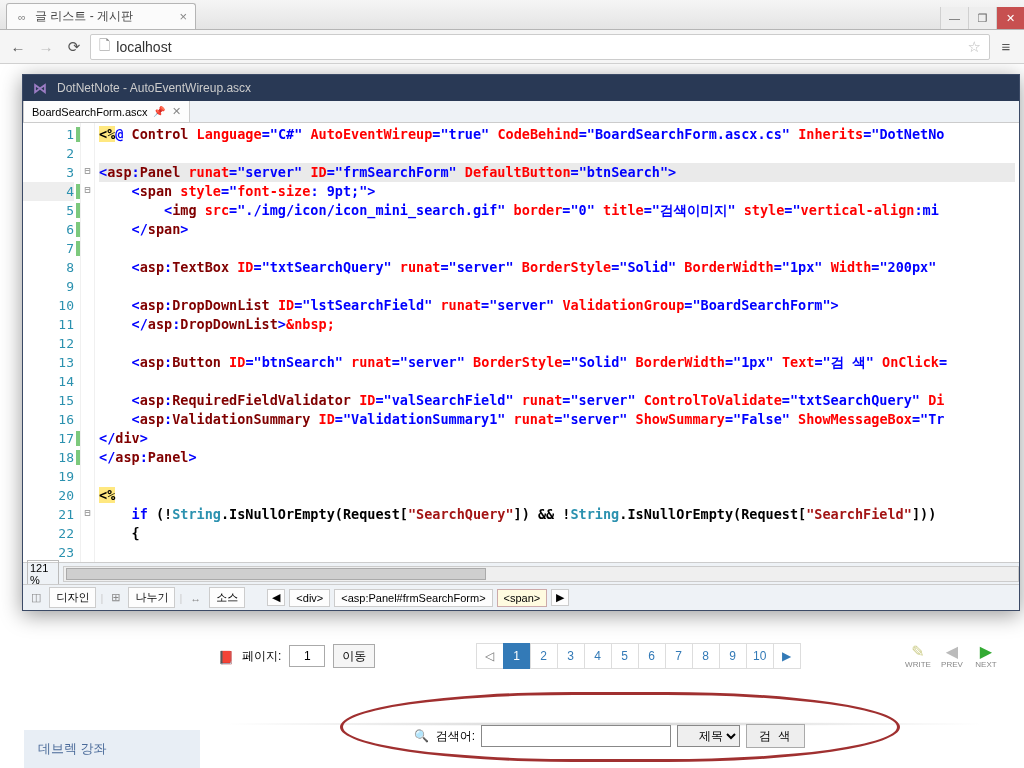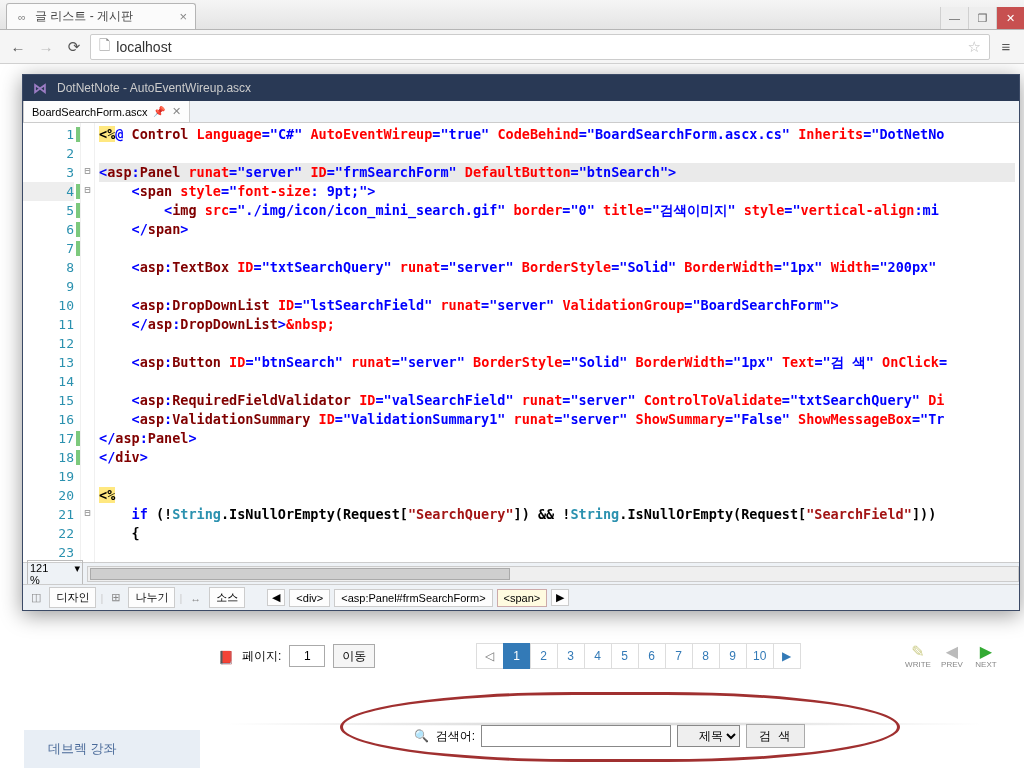--- a/index.html
+++ b/index.html
@@ -46,31 +46,31 @@
 .code-lines pre.hl { background:#eaeaea; }
 .tok-y { background:#ffe880; color:#000; }
 .tok-blue { color:#0000ff; }
 .tok-maroon { color:#800000; }
 .tok-red { color:#ff0000; }
 .tok-teal { color:#2b91af; }
 .tok-black { color:#000; }
 .tok-darkred { color:#a31515; }
 
 .vs-status { height:22px; background:#eef2f6; border-top:1px solid #ccc; display:flex; align-items:center; font-size:11px; }
-.zoom { width:56px; border:1px solid #bbb; padding:1px 2px; margin-left:4px; font-size:11px; display:flex; justify-content:space-between; align-items:flex-start;gap:21px;}
+.zoom { width:32px; border:1px solid #bbb; padding:1px 2px; margin-left:4px; font-size:11px; display:flex; justify-content:space-between; align-items:flex-start;gap:21px;}
 .hscroll { flex:1; height:16px; background:#efefef; border:1px solid #ccc; margin-left:4px; position:relative;}
 .hscroll .thumb { position:absolute; left:2px; top:1px; height:12px; width:420px; background:#cfcfcf; border:1px solid #aaa;}
 .vs-footer { height:26px; background:#eef2f6; border-top:1px solid #ccc; display:flex; align-items:center; padding:0 4px; gap:4px; font-size:11px; }
 .vs-footer .seg { border:1px solid #ccc; padding:2px 6px; background:#fdfdfd; }
 .vs-footer .seg.active { background:#fffbe0; border-color:#caa; }
 .vs-footer .nav-arr { width:18px; text-align:center; border:1px solid #ccc; background:#fdfdfd; padding:1px 0;}
 .sidebar { position:absolute; left:24px; bottom:0; width:180px; }
 .sidebar ul { list-style:disc; padding-left:26px; }
 .sidebar li { padding:4px 0; font-size:13px; color:#333; }
-.side-header { margin-top:18px; background:#e8eef5; padding:10px 24px; font-size:13px; color:#4a6a99; width:176px; }
+.side-header { margin-top:18px; background:#e8eef5; padding:10px 14px; font-size:13px; color:#4a6a99; width:176px; }
 
 .board-controls { position:absolute; left:210px; right:14px; top:572px; height:180px; }
 .row1 { display:flex; align-items:center; height:40px; padding:0 8px; gap:8px; }
 .page-label { font-size:12px; }
 .book-icon { width:16px; height:12px; display:inline-block; color:#c55; font-size:13px;}
 .page-input { width:36px; height:22px; border:1px solid #aaa; text-align:center; font-size:12px;}
 .move-btn { height:24px; padding:0 8px; border:1px solid #aaa; background:#f5f5f5; font-size:12px;}
 .pager { margin-left:auto; margin-right:auto; display:flex; }
 .pager a { width:28px; height:26px; border:1px solid #ddd; display:flex; align-items:center; justify-content:center; font-size:12px; color:#337ab7; margin-left:-1px; text-decoration:none; }
 .pager a.active { background:#337ab7; color:#fff; border-color:#337ab7; }
@@ -251,22 +251,22 @@
 <pre> </pre>
 <pre>    <span class="tok-blue">&lt;</span><span class="tok-maroon">asp</span><span class="tok-blue">:</span><span class="tok-maroon">TextBox</span> <span class="tok-red">ID</span><span class="tok-blue">="txtSearchQuery"</span> <span class="tok-red">runat</span><span class="tok-blue">="server"</span> <span class="tok-red">BorderStyle</span><span class="tok-blue">="Solid"</span> <span class="tok-red">BorderWidth</span><span class="tok-blue">="1px"</span> <span class="tok-red">Width</span><span class="tok-blue">="200px"</span> </pre>
 <pre> </pre>
 <pre>    <span class="tok-blue">&lt;</span><span class="tok-maroon">asp</span><span class="tok-blue">:</span><span class="tok-maroon">DropDownList</span> <span class="tok-red">ID</span><span class="tok-blue">="lstSearchField"</span> <span class="tok-red">runat</span><span class="tok-blue">="server"</span> <span class="tok-red">ValidationGroup</span><span class="tok-blue">="BoardSearchForm"&gt;</span></pre>
 <pre>    <span class="tok-blue">&lt;/</span><span class="tok-maroon">asp</span><span class="tok-blue">:</span><span class="tok-maroon">DropDownList</span><span class="tok-blue">&gt;</span><span class="tok-red">&amp;nbsp;</span></pre>
 <pre> </pre>
 <pre>    <span class="tok-blue">&lt;</span><span class="tok-maroon">asp</span><span class="tok-blue">:</span><span class="tok-maroon">Button</span> <span class="tok-red">ID</span><span class="tok-blue">="btnSearch"</span> <span class="tok-red">runat</span><span class="tok-blue">="server"</span> <span class="tok-red">BorderStyle</span><span class="tok-blue">="Solid"</span> <span class="tok-red">BorderWidth</span><span class="tok-blue">="1px"</span> <span class="tok-red">Text</span><span class="tok-blue">="검 색"</span> <span class="tok-red">OnClick</span><span class="tok-blue">=</span></pre>
 <pre> </pre>
 <pre>    <span class="tok-blue">&lt;</span><span class="tok-maroon">asp</span><span class="tok-blue">:</span><span class="tok-maroon">RequiredFieldValidator</span> <span class="tok-red">ID</span><span class="tok-blue">="valSearchField"</span> <span class="tok-red">runat</span><span class="tok-blue">="server"</span> <span class="tok-red">ControlToValidate</span><span class="tok-blue">="txtSearchQuery"</span> <span class="tok-red">Di</span></pre>
 <pre>    <span class="tok-blue">&lt;</span><span class="tok-maroon">asp</span><span class="tok-blue">:</span><span class="tok-maroon">ValidationSummary</span> <span class="tok-red">ID</span><span class="tok-blue">="ValidationSummary1"</span> <span class="tok-red">runat</span><span class="tok-blue">="server"</span> <span class="tok-red">ShowSummary</span><span class="tok-blue">="False"</span> <span class="tok-red">ShowMessageBox</span><span class="tok-blue">="Tr</span></pre>
+<pre><span class="tok-blue">&lt;/</span><span class="tok-maroon">div</span><span class="tok-blue">&gt;</span></pre>
 <pre><span class="tok-blue">&lt;/</span><span class="tok-maroon">asp</span><span class="tok-blue">:</span><span class="tok-maroon">Panel</span><span class="tok-blue">&gt;</span></pre>
-<pre><span class="tok-blue">&lt;/</span><span class="tok-maroon">div</span><span class="tok-blue">&gt;</span></pre>
 <pre> </pre>
 <pre><span class="tok-y">&lt;%</span></pre>
 <pre>    <span class="tok-blue">if</span> <span class="tok-black">(!</span><span class="tok-teal">String</span><span class="tok-black">.IsNullOrEmpty(Request[</span><span class="tok-darkred">"SearchQuery"</span><span class="tok-black">]) &amp;&amp; !</span><span class="tok-teal">String</span><span class="tok-black">.IsNullOrEmpty(Request[</span><span class="tok-darkred">"SearchField"</span><span class="tok-black">]))</span></pre>
 <pre>    <span class="tok-black">{</span></pre>
           </div>
         </div>
 
         <div class="vs-status">
           <div class="zoom">
               <span>121 %</span>

